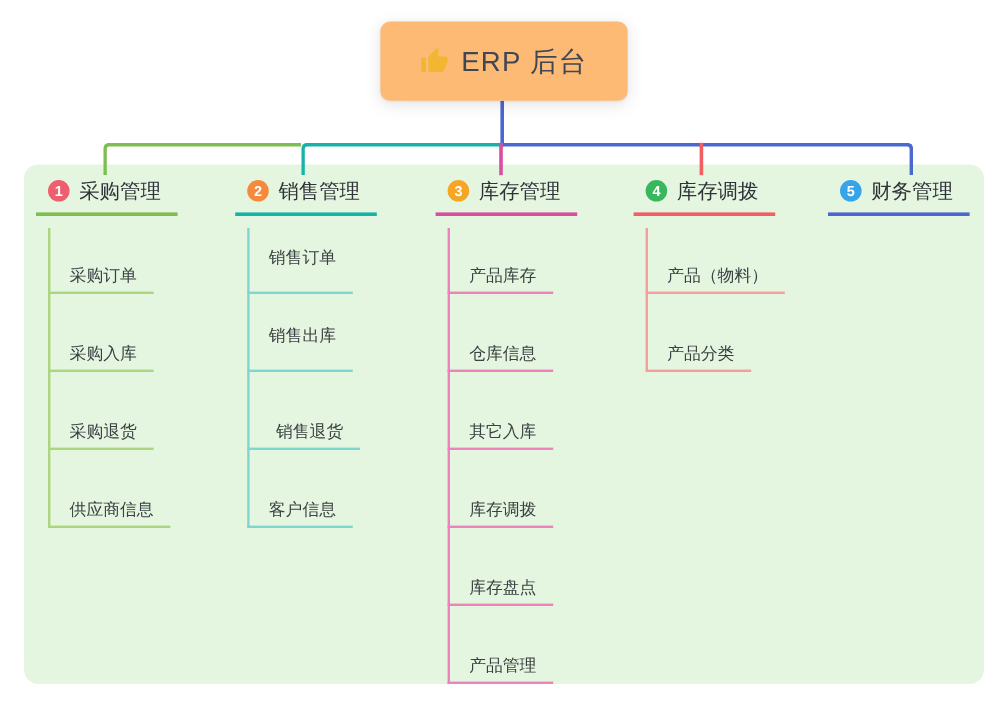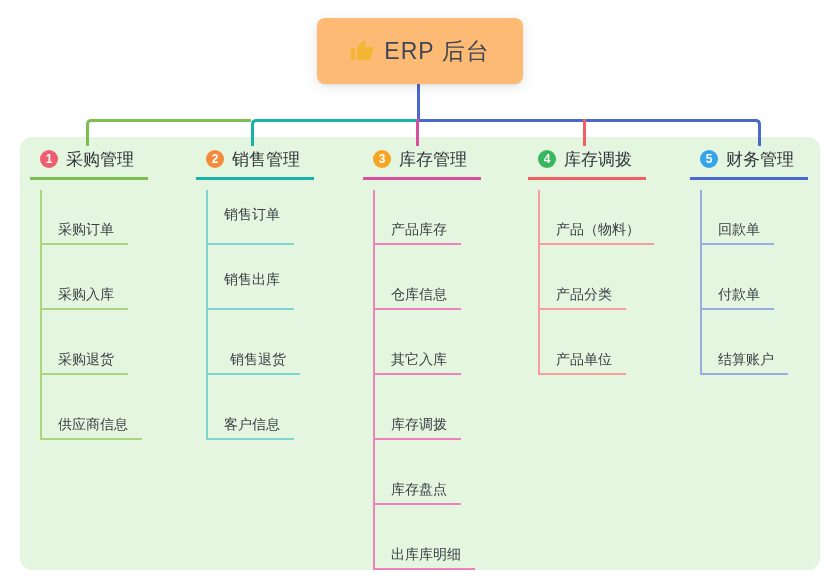--- a/index.html
+++ b/index.html
@@ -114,47 +114,33 @@
           <div class="child" style="border-bottom-color: rgb(238, 130, 189);">
             <span>其它入库</span>
           </div>
           <div class="child" style="border-bottom-color: rgb(238, 130, 189);">
             <span>库存调拨</span>
           </div>
           <div class="child" style="border-bottom-color: rgb(238, 130, 189);">
             <span>库存盘点</span>
           </div>
           <div class="child" style="border-bottom-color: rgb(238, 130, 189);">
-            <span>出库库明细</span>
+            <span>产品管理</span>
           </div>
         </div></div>
       <div class="col" style="left: 528px;"><div class="branch-header" style="border-bottom-color: rgb(242, 95, 99);">
           <span class="badge" style="background: rgb(56, 183, 92);">4</span>
           <span class="branch-label">库存调拨</span>
         </div><div class="children">
           <div class="trunk" style="background: rgb(247, 157, 160);"></div>
           <div class="child" style="border-bottom-color: rgb(247, 157, 160);">
             <span>产品（物料）</span>
           </div>
           <div class="child" style="border-bottom-color: rgb(247, 157, 160);">
             <span>产品分类</span>
           </div>
-          <div class="child" style="border-bottom-color: rgb(247, 157, 160);">
-            <span>产品单位</span>
-          </div>
         </div></div>
       <div class="col" style="left: 690px;"><div class="branch-header" style="border-bottom-color: rgb(74, 105, 207);">
           <span class="badge" style="background: rgb(53, 164, 233);">5</span>
           <span class="branch-label">财务管理</span>
-        </div><div class="children">
-          <div class="trunk" style="background: rgb(151, 174, 227);"></div>
-          <div class="child" style="border-bottom-color: rgb(151, 174, 227);">
-            <span>回款单</span>
-          </div>
-          <div class="child" style="border-bottom-color: rgb(151, 174, 227);">
-            <span>付款单</span>
-          </div>
-          <div class="child" style="border-bottom-color: rgb(151, 174, 227);">
-            <span>结算账户</span>
-          </div>
         </div></div>
     </div>
 </div>
 
 </body></html>

